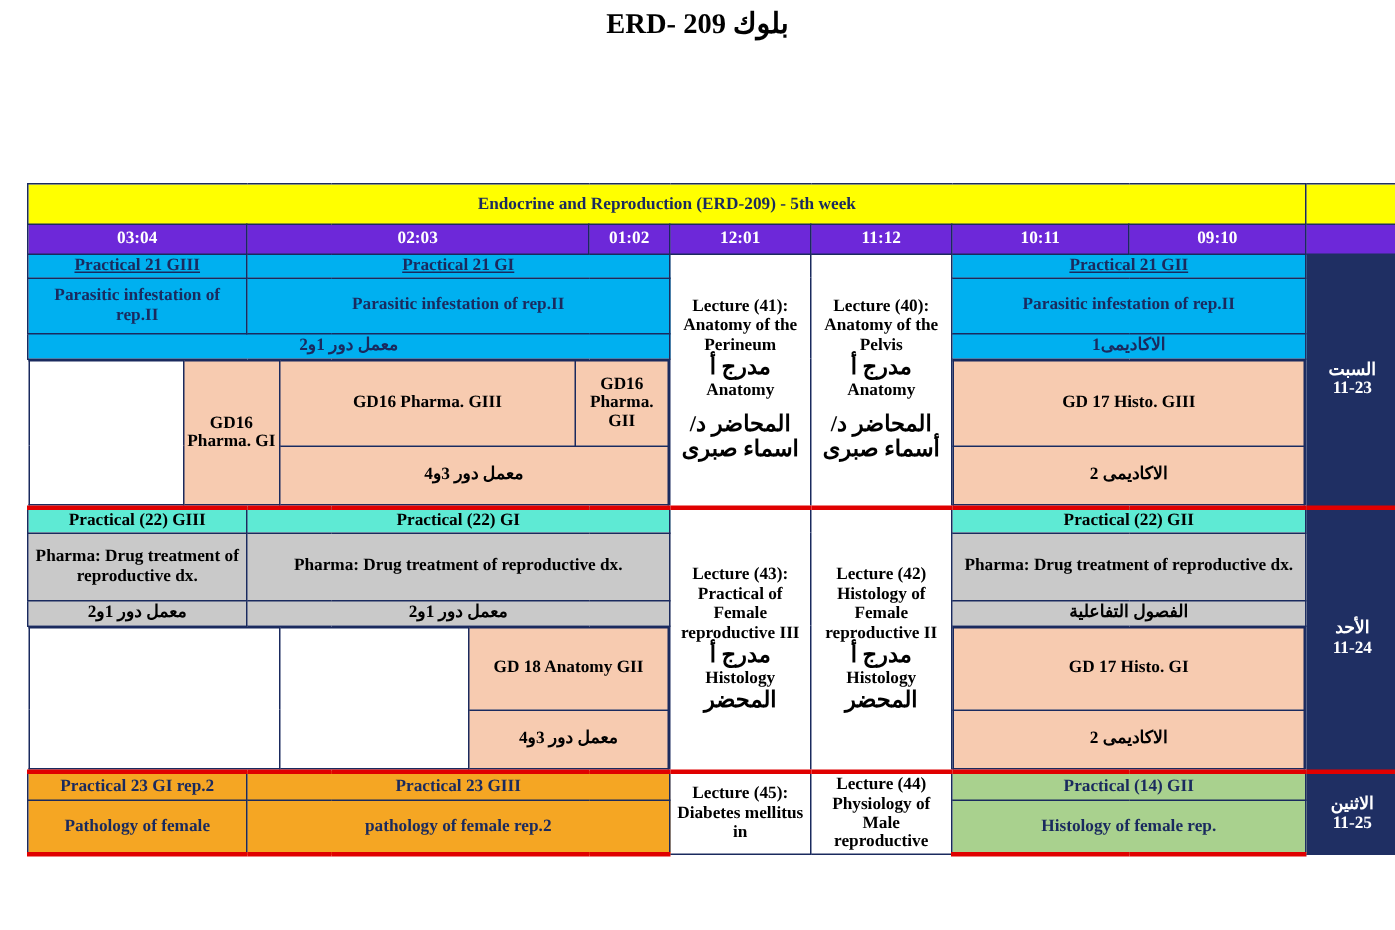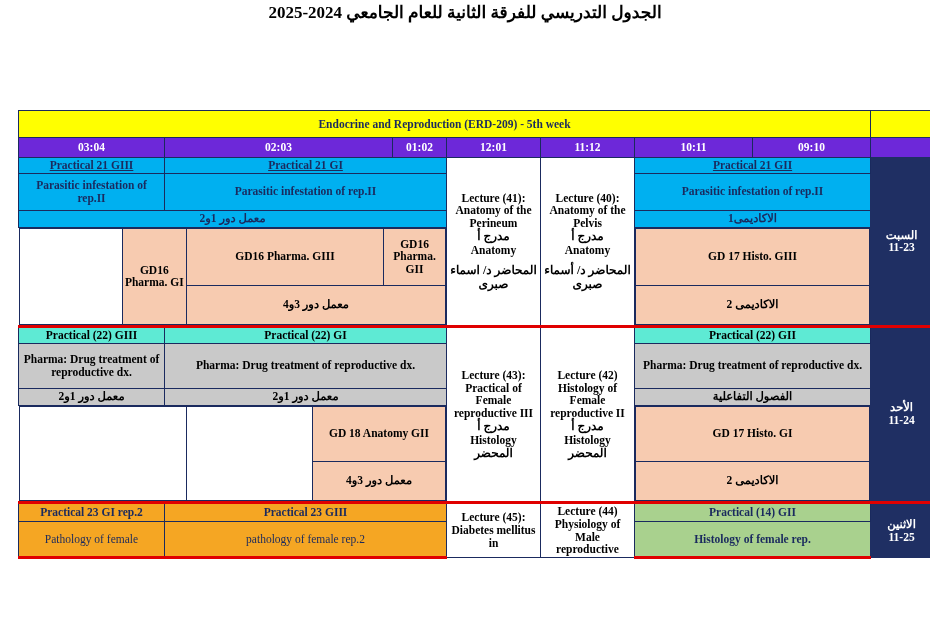--- a/index.html
+++ b/index.html
@@ -33,21 +33,21 @@
   .header .line2 {
     font-family: "Liberation Serif", serif;
     font-weight: bold;
     font-size: 19px;
     direction: rtl;
     margin-top: 2px;
   }
   .table-wrap {
     position: absolute;
     left: 18px;
-    top: 110px;
+    top: 122px;
     width: 894px;
   }
   table.sched {
     border-collapse: collapse;
     table-layout: fixed;
     width: 894px;
   }
   table.sched td {
     border: 1px solid #1a2a5e;
     vertical-align: middle;
@@ -117,21 +117,21 @@
     background: #ffffff;
   }
   .lec {
     background: #ffffff;
     color: #000;
     font-weight: bold;
     font-size: 12px;
     line-height: 1.25;
   }
   .lec .ar {
-    font-size: 12px;
+    font-size: 15px;
     font-weight: bold;
     direction: rtl;
   }
   .gray-head {
     background: #5eead4;
     color: #000;
     font-weight: bold;
     font-size: 12.5px;
   }
   .gray-sub {
@@ -150,39 +150,39 @@
   }
   .orange {
     background: #f5a623;
     color: #1a2a5e;
     font-weight: bold;
     font-size: 12.5px;
   }
   .orange2 {
     background: #f5a623;
     color: #1a2a5e;
-    font-weight: normal;
+    font-weight: bold;
     font-size: 12px;
   }
   .green {
     background: #a9d18e;
     color: #1a2a5e;
     font-weight: bold;
     font-size: 12px;
   }
   .redtop td { border-top: 3px solid #e00000 !important; }
   .redbot td { border-bottom: 3px solid #e00000 !important; }
 </style>
 </head>
 <body>
 
 <div class="page">
 
   <div class="header">
-    <div class="line1">الجدول التدريسي للفرقة الثانية للعام الجامعي 2024-2025</div>
+    <div class="line2">بلوك ERD-  209</div>
   </div>
 
   <div class="table-wrap">
     <table class="sched">
       <colgroup>
         <col style="width:146px">
         <col style="width:56px">
         <col style="width:172px">
         <col style="width:54px">
         <col style="width:94px">

